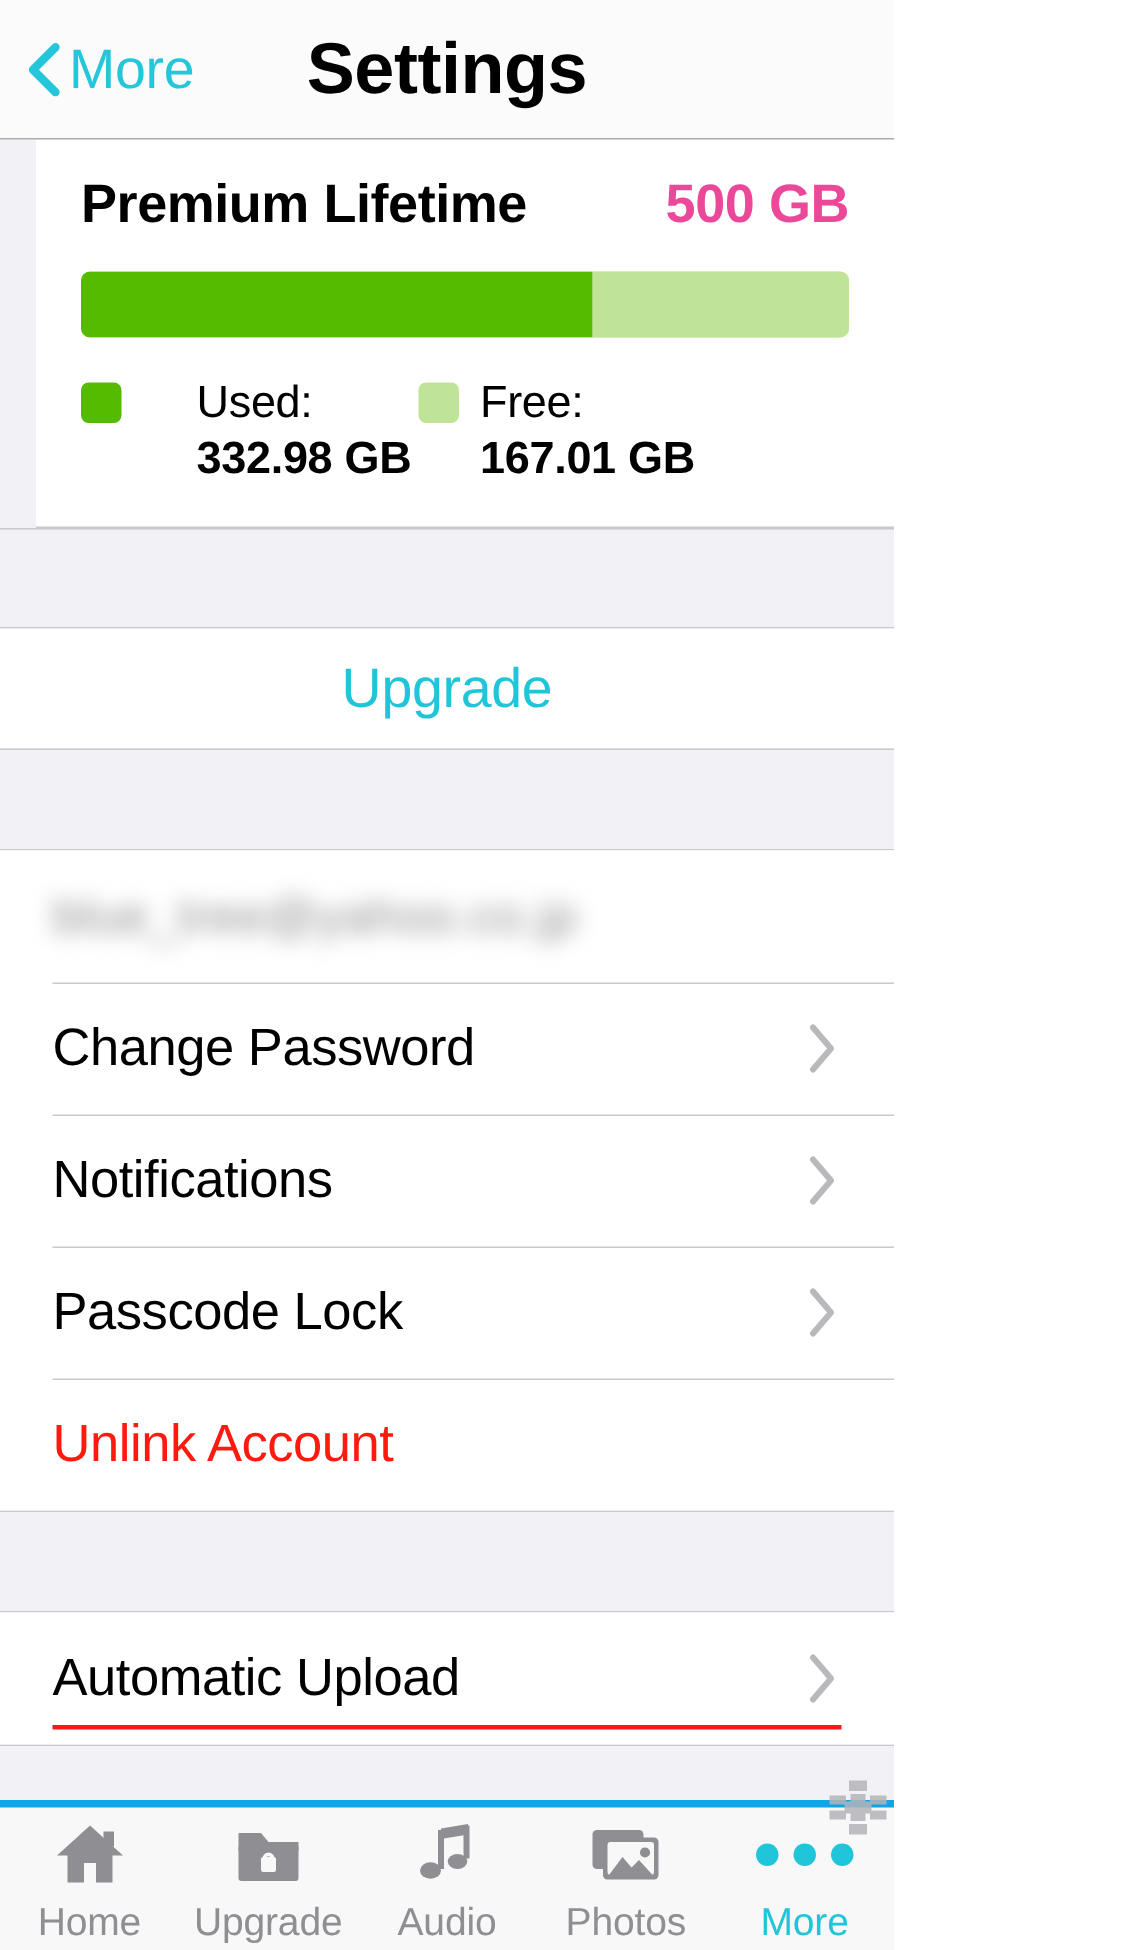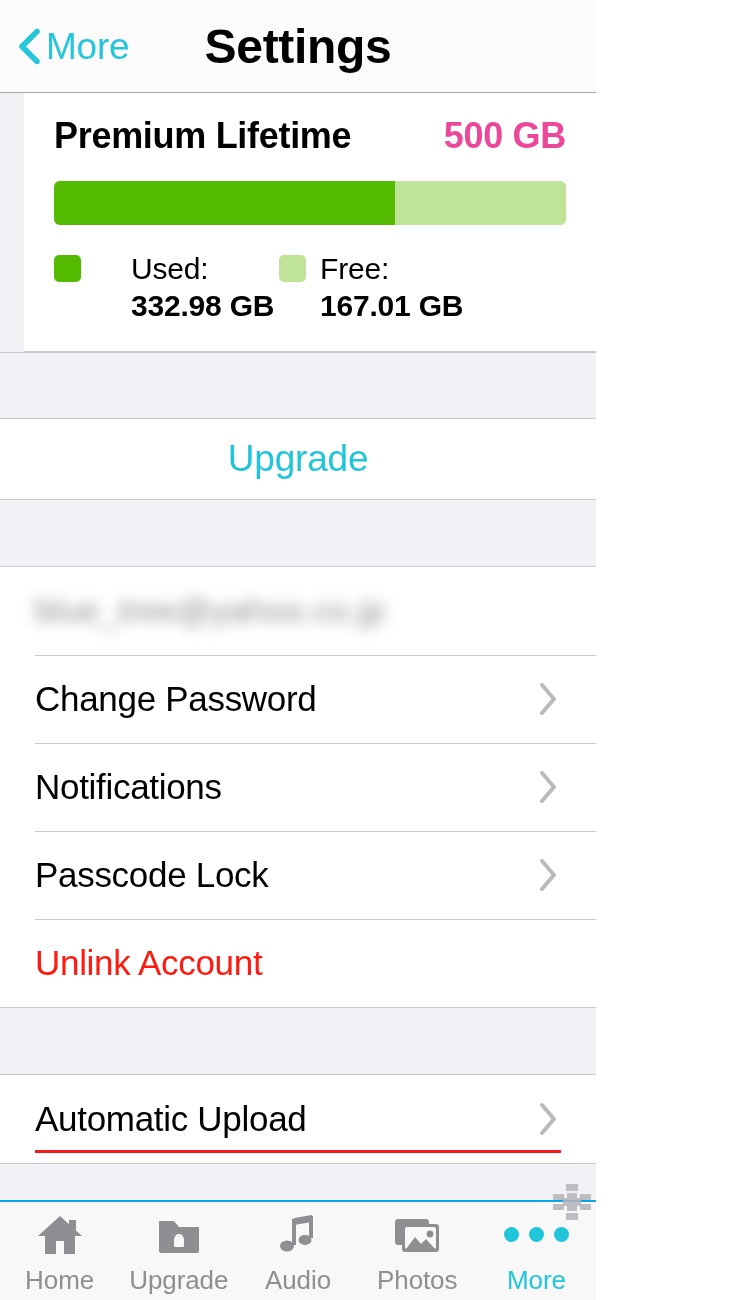--- a/index.html
+++ b/index.html
@@ -232,21 +232,21 @@
     height: 3px;
     background: #f8181c;
   }
 
   
   .tabbar {
     position: relative;
     flex: 0 0 100px;
     height: 100px;
     background: #f8f8f8;
-    border-top: 2px solid #0ea5e9;
+    border-top: 5px solid #0ea5e9;
     display: flex;
   }
   .tab {
     flex: 1 1 0;
     display: flex;
     flex-direction: column;
     align-items: center;
     justify-content: center;
     gap: 8px;
     cursor: pointer;

